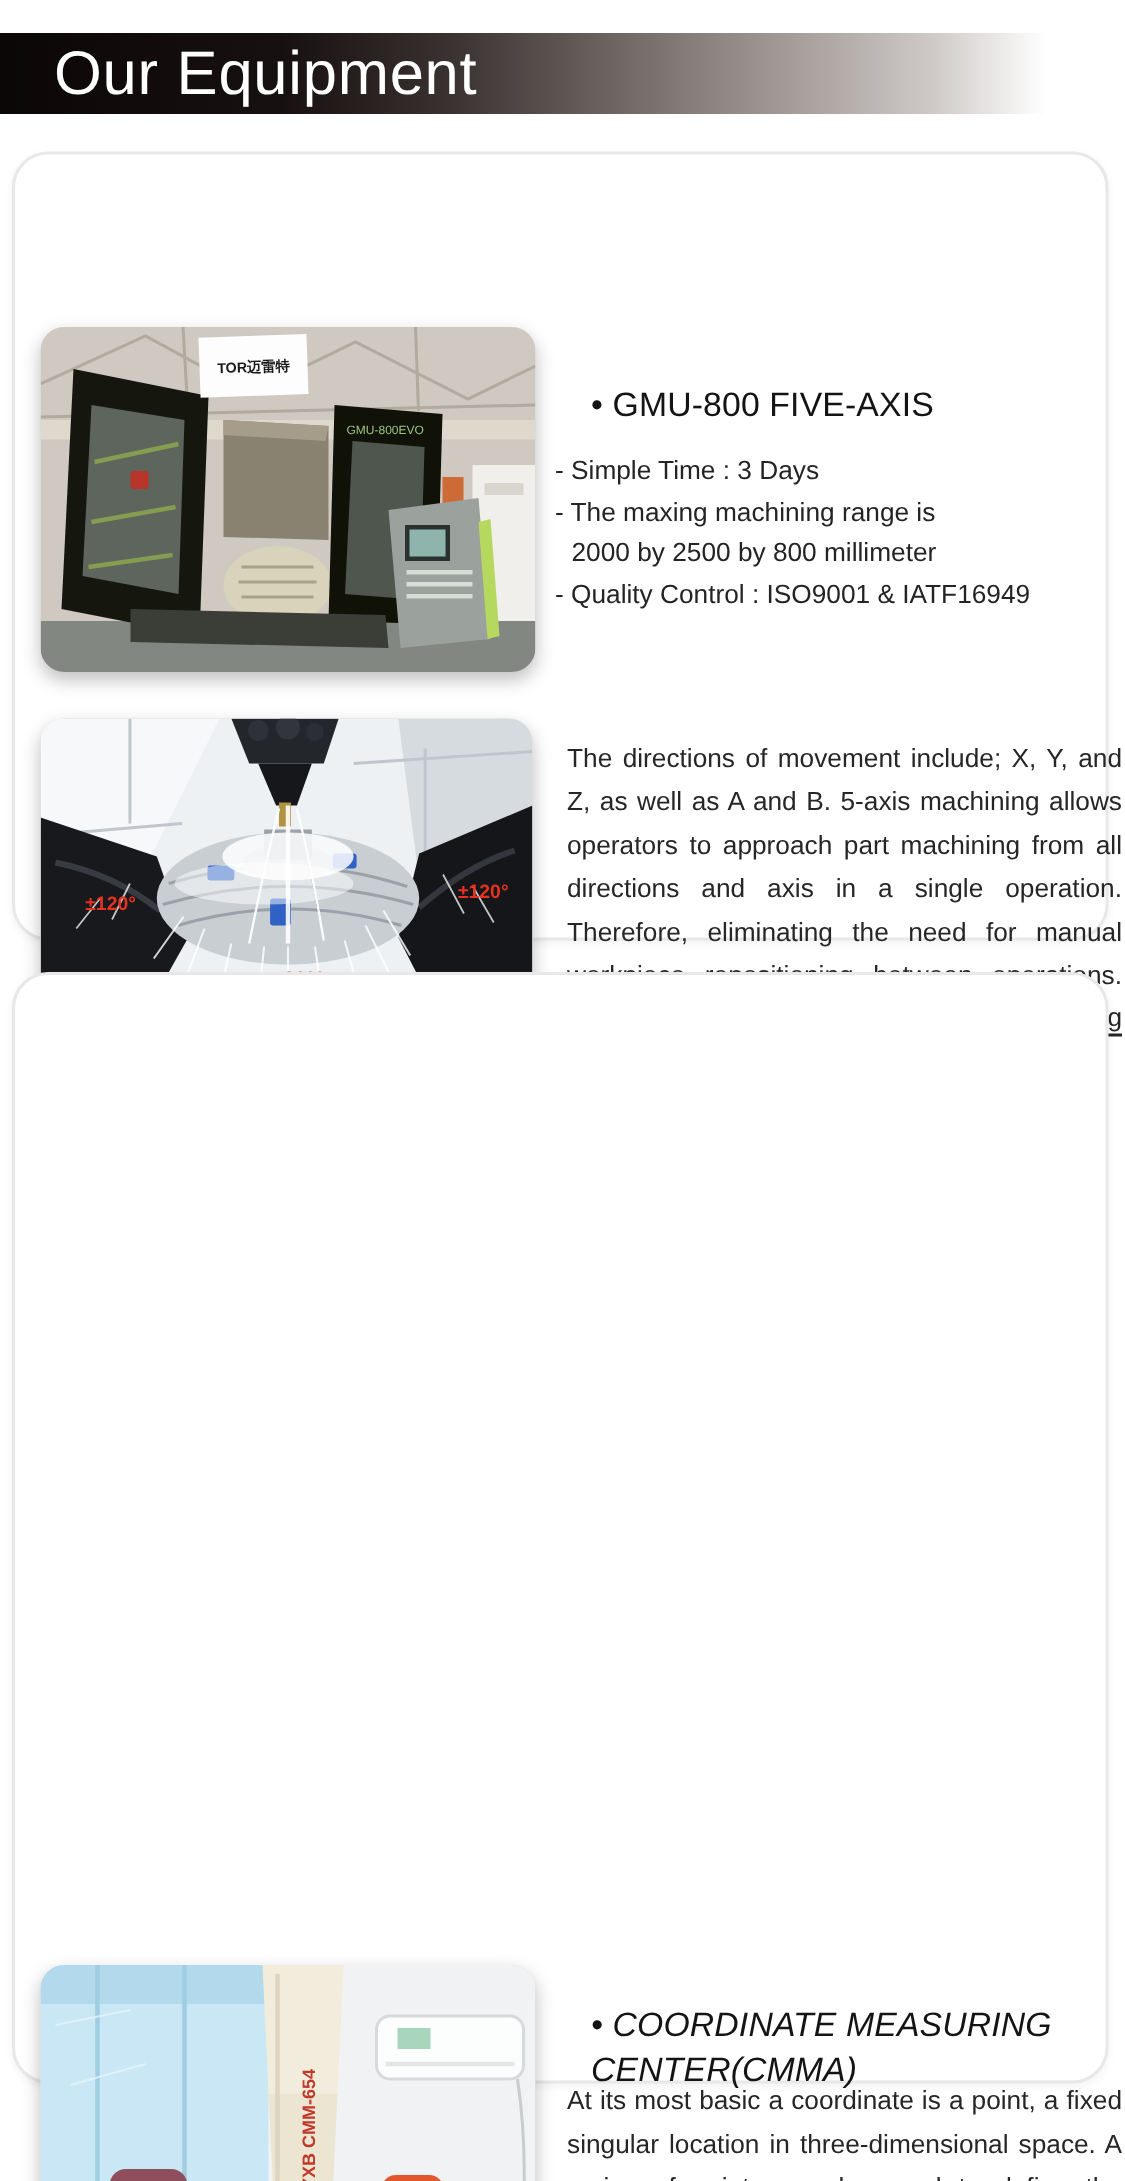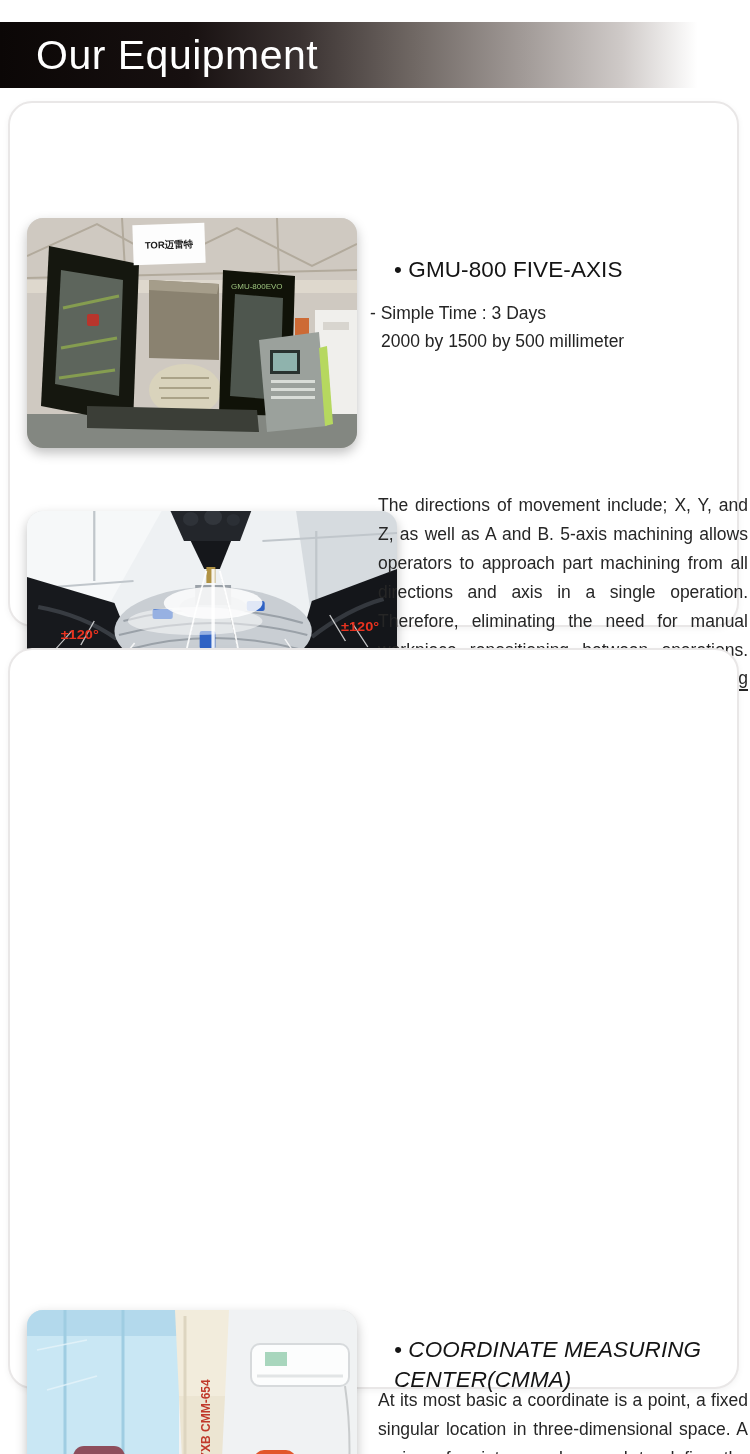--- a/index.html
+++ b/index.html
@@ -2,21 +2,21 @@
 <html><head>
 <meta charset="utf-8">
 <style>
   html,body{margin:0;padding:0;background:#ffffff;}
   .page{
     position:relative;width:750px;height:1454px;background:#ffffff;overflow:hidden;
     font-family:"Liberation Sans","DejaVu Sans",sans-serif;
   }
   
   .header-bar{
-    position:absolute;left:0;top:22px;width:750px;height:66px;
+    position:absolute;left:0;top:22px;width:750px;height:54px;
     background:linear-gradient(90deg,#0b0706 0%,#171010 25%,#3a3231 40%,#6f6763 55%,#a29b98 70%,#cfcac8 83%,#ffffff 93%);
   }
   .header-title{
     position:absolute;left:36px;top:50%;transform:translateY(-50%);
     font-size:41px;color:#ffffff;letter-spacing:.5px;white-space:nowrap;
   }
   
   .card{
     position:absolute;left:8px;width:731px;background:#ffffff;
     border:2px solid #e9e7e7;border-radius:24px;box-shadow:0 2px 6px rgba(0,0,0,.05);
@@ -24,21 +24,21 @@
   }
   .card1{top:101px;height:526px;}
   .card2{top:648px;height:741px;}
   
   .photo{
     position:absolute;margin:0;border-radius:16px;overflow:hidden;
     box-shadow:0 5px 12px rgba(0,0,0,.25);background:#ddd;
   }
   .photo svg{display:block;width:100%;height:100%;}
   .photo1{left:17px;top:115px;width:330px;height:230px;}
-  .photo2{left:17px;top:408px;width:370px;height:208px;text-decoration:underline;}
+  .photo2{left:17px;top:376px;width:328px;height:208px;text-decoration:underline;}
   .photo3{left:17px;top:660px;width:330px;height:348px;}
   
   .sec-title{
     position:absolute;width:372px;margin:16px;font-weight:400;color:#141414;
     font-size:22.5px;line-height:30px;letter-spacing:.1px;white-space:nowrap;
   }
   .sec-title .tline{display:block;}
   .t1{left:368px;top:136px;}
   .t3{left:368px;top:669px;font-style:italic;}
   .specs{position:absolute;left:360px;top:197px;width:372px;color:#242424;font-size:17.5px;line-height:27.6px;}
@@ -109,21 +109,23 @@
         <polygon points="292,130 300,128 306,206 298,208" fill="#b6d85f"></polygon>
         <polygon points="60,188 230,192 232,214 60,210" fill="#3b3e37"></polygon>
       </svg>
     </figure>
 
     <h2 class="sec-title t1">
       <span class="tline">• GMU-800 FIVE-AXIS</span>
     </h2>
     <div class="specs">
       <div>- Simple Time : 3 Days</div>
-      <div class="indent">2000 by 1500 by 500 millimeter</div>
+      <div>- The maxing machining range is</div>
+      <div class="indent">2000 by 2500 by 800 millimeter</div>
+      <div>- Quality Control : ISO9001 &amp; IATF16949</div>
     </div>
 
     <figure class="photo photo2">
       <svg viewBox="0 0 330 208" preserveAspectRatio="none">
         <rect width="330" height="208" fill="#eef1f3"></rect>
         <polygon points="0,0 120,0 60,120 0,150" fill="#f6f8f9"></polygon>
         <polygon points="240,0 330,0 330,208 258,140" fill="#d6dbdf"></polygon>
         <g stroke="#c0c6cb" stroke-width="2" fill="none">
           <path d="M0 78 L95 70"></path>
             <path d="M258 20 L258 140"></path>

